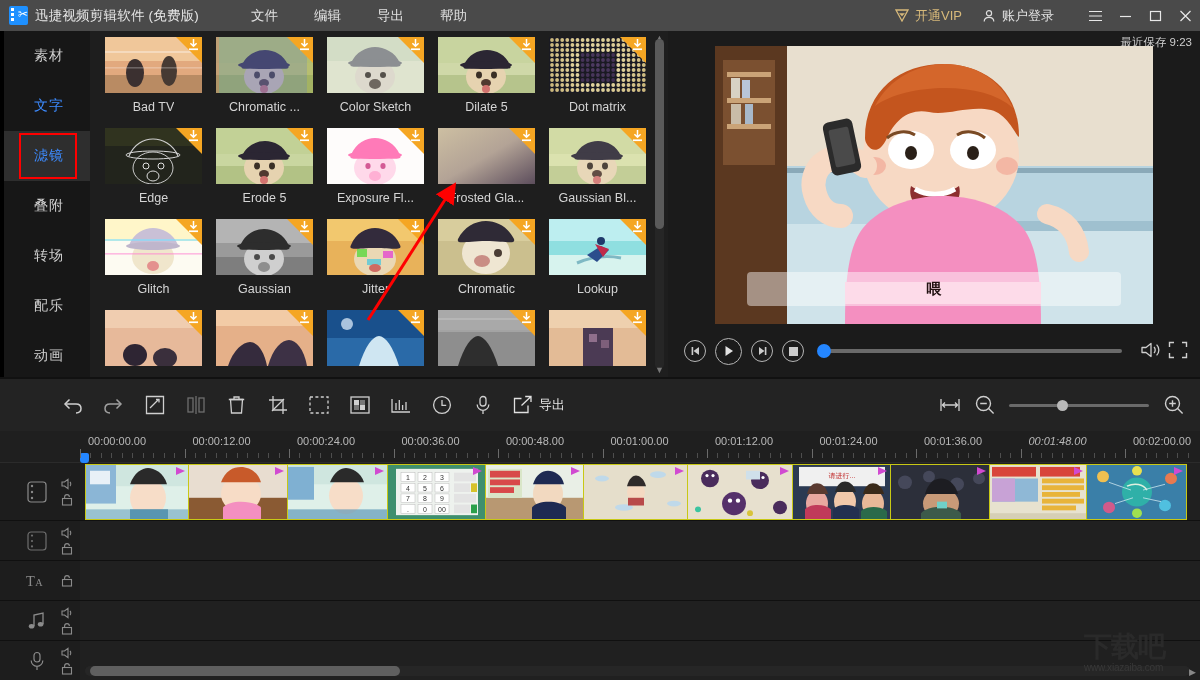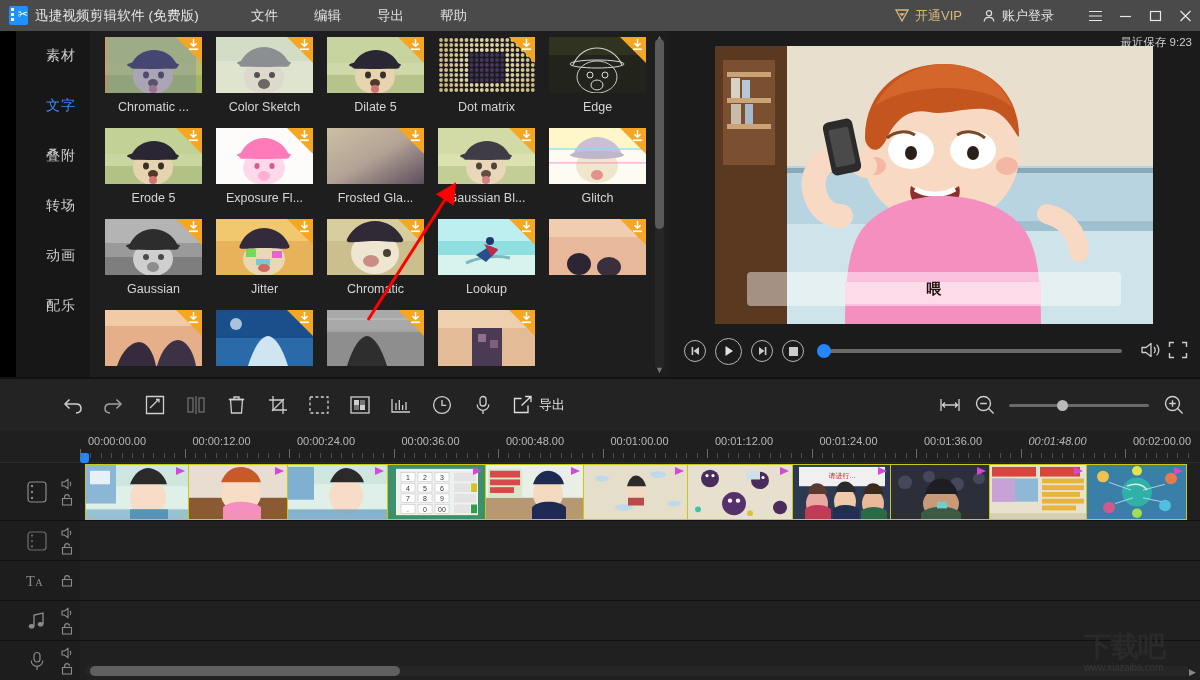--- a/index.html
+++ b/index.html
@@ -24,21 +24,21 @@
   .tb-right { margin-left:auto; display:flex; align-items:center; height:31px; }
   .vip { display:flex; align-items:center; color:#d7b97a; font-size:13px; margin-right:20px; }
   .vip .gem { width:14px;height:13px;margin-right:6px; position:relative; }
   .vip .gem svg{display:block}
   .acct { display:flex; align-items:center; color:#e2e2e2; font-size:13px; margin-right:26px; }
   .acct .pic { width:14px;height:14px;margin-right:6px; }
   .winbtns { display:flex; align-items:center; }
   .wb { width:30px; height:31px; display:flex; align-items:center; justify-content:center; color:#e8e8e8; }
 
   
-  .sidebar { position:absolute; left:16px; top:31px; width:90px; height:346px; background:#171717; }
+  .sidebar { position:absolute; left:4px; top:31px; width:90px; height:346px; background:#171717; }
   .side-item { height:50px; display:flex; align-items:center; justify-content:center;
      color:#cfcfcf; font-size:14px; letter-spacing:1px; position:relative; }
   .side-item.accent { color:#3d8bff; }
   .side-item.active { background:#2e2e2e; color:#3d8bff; }
   .side-sel-box { position:absolute; left:15px; top:2px; width:58px; height:46px;
      border:2px solid #ff0000; box-sizing:border-box; }
 
   
   .panel { position:absolute; left:90px; top:31px; width:578px; height:346px; background:#1e1e1e; overflow:hidden; }
   .grid { position:absolute; left:8px; top:6px; width:556px;
@@ -172,36 +172,61 @@
     </div>
   </div>
 
   <div class="sidebar">
     <div class="side-item">
         <span>素材</span>
       </div>
     <div class="side-item accent">
         <span>文字</span>
       </div>
+    <div class="side-item active">
+      <span>滤镜</span>
+      <span class="side-sel-box"></span>
+    </div>
     <div class="side-item">
         <span>叠附</span>
       </div>
     <div class="side-item">
         <span>转场</span>
       </div>
     <div class="side-item">
+        <span>配乐</span>
+      </div>
+    <div class="side-item">
         <span>动画</span>
-      </div>
-    <div class="side-item">
-        <span>配乐</span>
       </div>
   </div>
 
   <div class="panel">
     <div class="grid" id="filter-grid">
+        <div class="cell">
+          <div class="thumb">
+       <svg width="97" height="56" viewBox="0 0 97 56">
+              <rect width="97" height="56" fill="#e2a97e"></rect>
+              <rect width="97" height="24" fill="#f0c79a"></rect>
+              <rect y="38" width="97" height="18" fill="#b98b63"></rect>
+              <ellipse cx="30" cy="36" rx="9" ry="14" fill="#3b3030"></ellipse>
+              <ellipse cx="64" cy="34" rx="8" ry="15" fill="#463a33"></ellipse>
+              <rect y="14" width="97" height="2" fill="#fff" opacity=".35"></rect>
+              <rect y="30" width="97" height="1.6" fill="#fff" opacity=".25"></rect>
+            </svg>
+       <span class="badge"></span>
+       <span class="dl">
+         <svg width="11" height="12" viewBox="0 0 11 12">
+                <path d="M5.5 0v6.4M2.4 4.2l3.1 3.1 3.1-3.1" stroke="#fff" stroke-width="1.5" fill="none"></path>
+                <rect x="1" y="9.4" width="9" height="1.7" fill="#fff"></rect>
+              </svg>
+       </span>
+     </div>
+     <div class="cellname">Bad TV</div>
+        </div>
         <div class="cell">
           <div class="thumb">
        <svg width="97" height="56" viewBox="0 0 97 56">
               <rect width="97" height="56" fill="#d8e25a"></rect>
   <rect y="0" width="97" height="26" fill="#cfe05a"></rect>
   <rect y="38" width="97" height="18" fill="#b8cf46"></rect>
   <ellipse cx="48" cy="40" rx="20" ry="17" fill="#e6d3b0"></ellipse>
   <path d="M26 28c4-10 14-15 23-15s19 5 23 15c3 6-6 3-23 3s-26 3-23-3z" fill="#2b2633"></path>
   <ellipse cx="48" cy="28" rx="26" ry="4" fill="#2b2633"></ellipse>
   <ellipse cx="41" cy="38" rx="3" ry="3.4" fill="#3a2f26"></ellipse>

